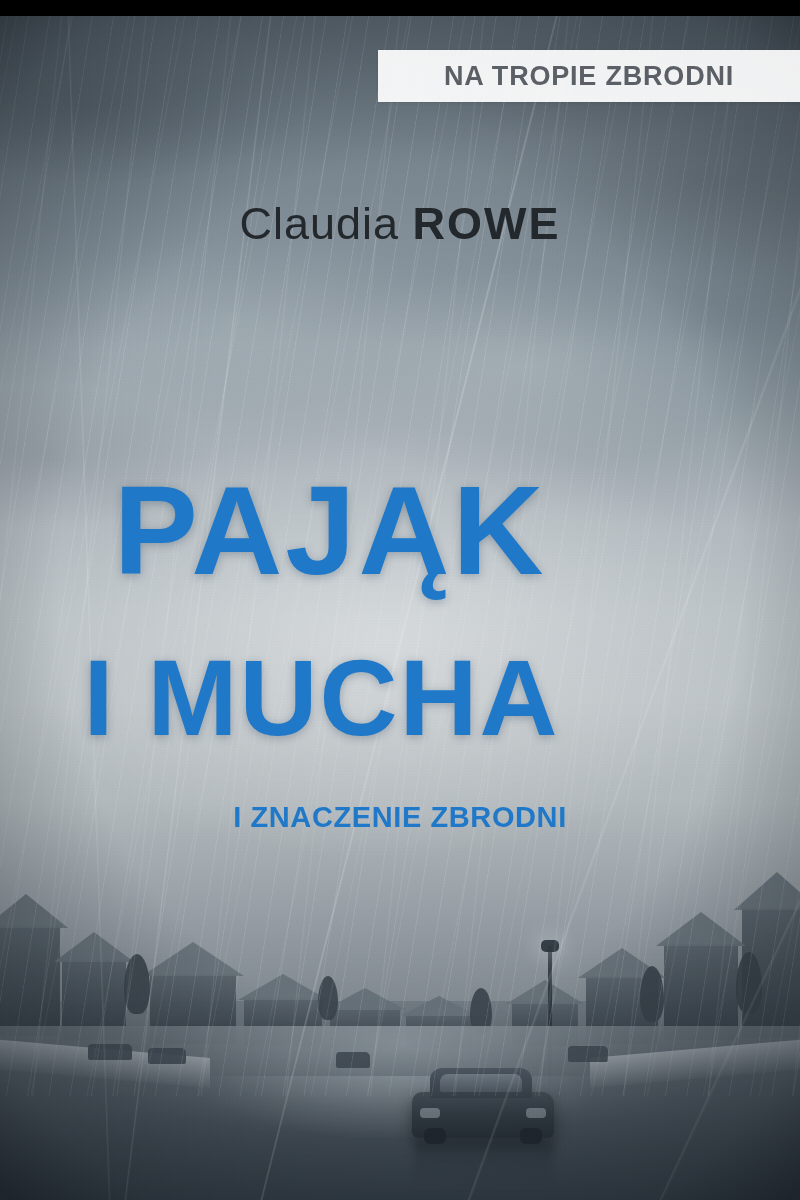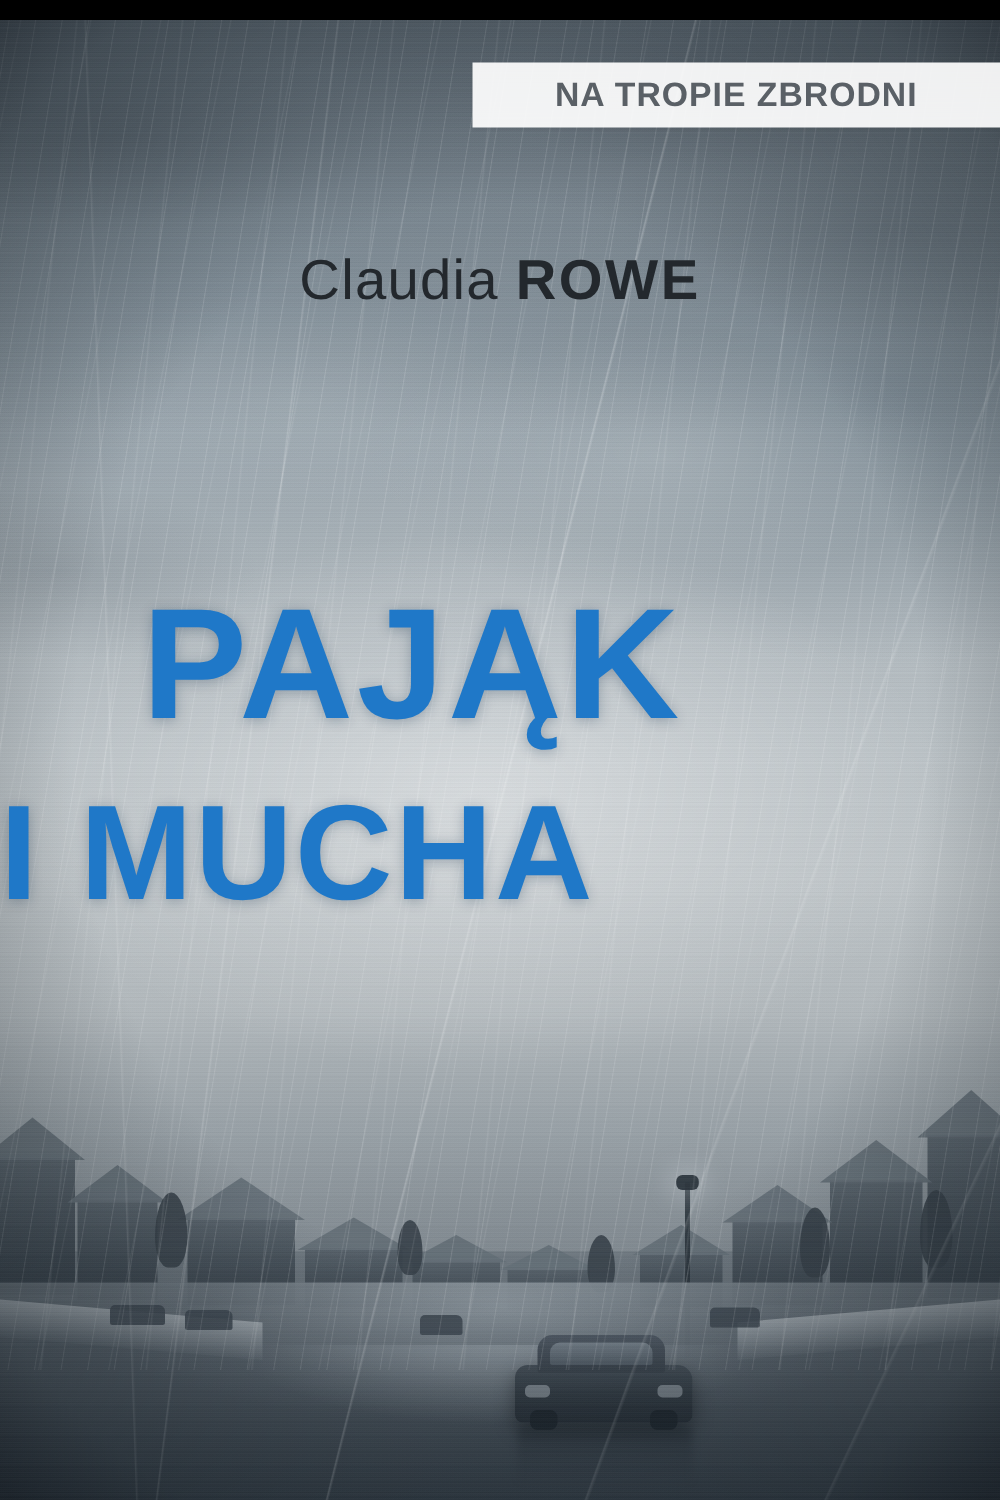--- a/index.html
+++ b/index.html
@@ -307,22 +307,23 @@
     font-size: 126px;
     line-height: 126px;
     font-weight: bold;
     color: #1f78c8;
     letter-spacing: 3px;
     font-family: "Liberation Sans", sans-serif;
     text-shadow: 0 2px 10px rgba(10,40,70,0.28);
   }
   .title-2 {
     position: absolute;
-    left: 0; top: 612px;
+    left: 0; top: 628px;
     width: 643px;
+    text-align: center;
     font-size: 108px;
     line-height: 108px;
     font-weight: bold;
     color: #1f78c8;
     letter-spacing: 2px;
     font-family: "Liberation Sans", sans-serif;
     text-shadow: 0 2px 10px rgba(10,40,70,0.28);
   }
 
   .subtitle {
@@ -431,15 +432,16 @@
 
   <div class="author">
     <span>Claudia</span>
     <span class="last">ROWE</span>
   </div>
 
   <div class="title-1">PAJĄK</div>
   <div class="title-2">I MUCHA</div>
 
   <div class="subtitle">
+    <span class="line2">I ZNACZENIE ZBRODNI</span>
   </div>
 
 </div>
 
 </body></html>

